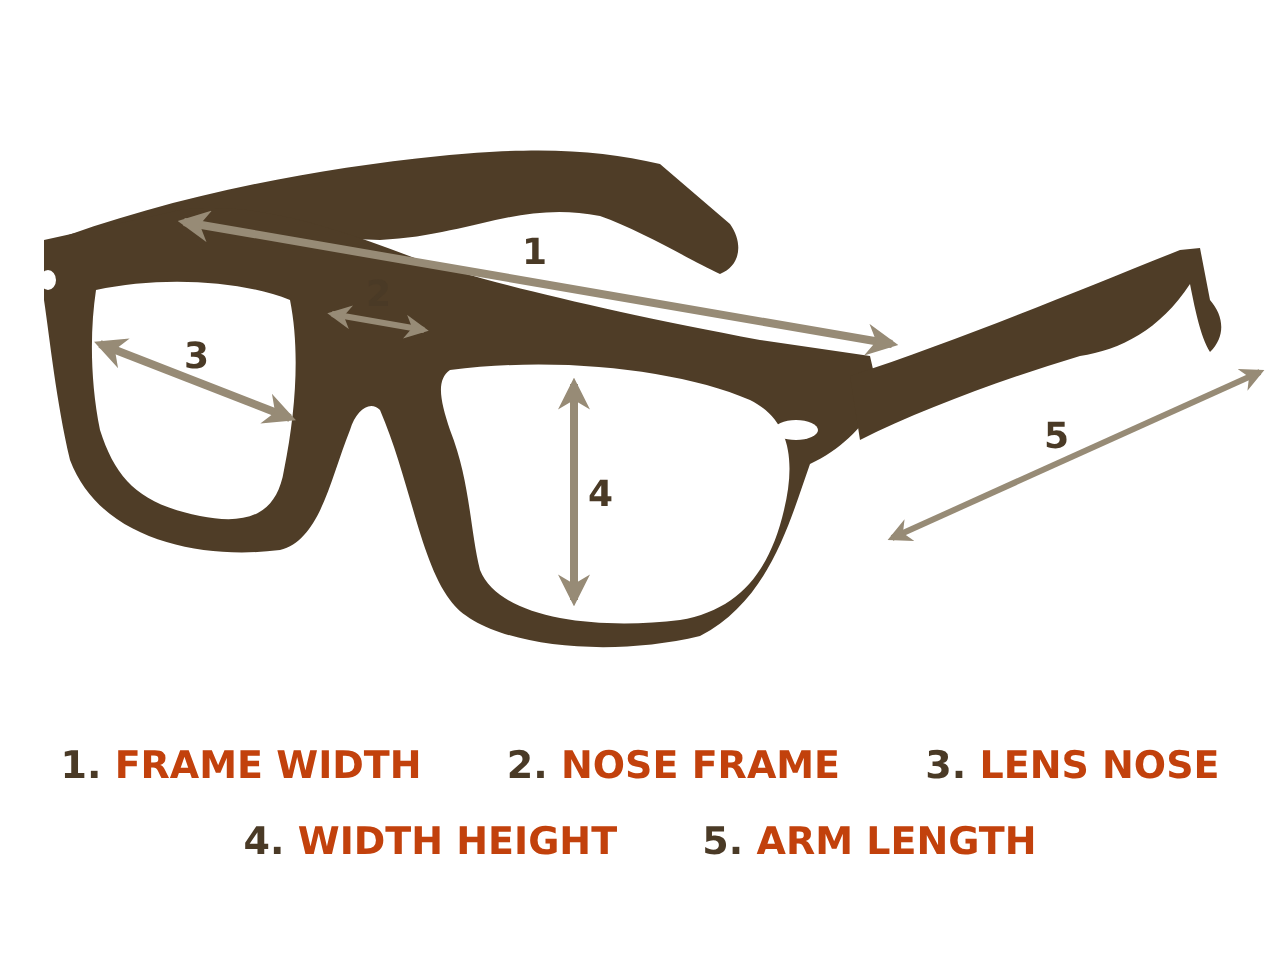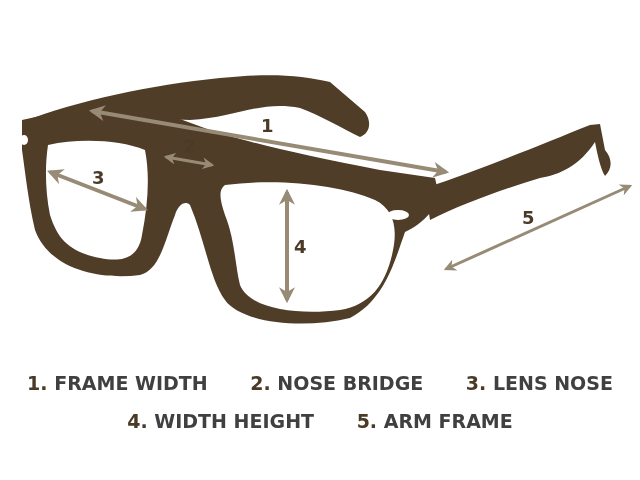--- a/index.html
+++ b/index.html
@@ -3,21 +3,21 @@
 <meta charset="utf-8">
 <style>
   html,body{margin:0;padding:0;background:#ffffff;}
   body{width:640px;height:480px;position:relative;overflow:hidden;font-family:"Liberation Sans",sans-serif;}
   #diagram{position:absolute;left:0;top:0;width:640px;height:350px;}
   .legend{position:absolute;left:0;width:640px;text-align:center;font-family:"DejaVu Sans",sans-serif;font-size:19px;font-weight:bold;letter-spacing:0px;}
   .row1{top:372px;}
   .row2{top:410px;}
   .item{display:inline-block;margin:0 18px;}
   .num{color:#4a3a26;}
-  .lbl{color:#404040;}
+  .lbl{color:#c2410c;}
   .mlabel{font-family:"DejaVu Sans",sans-serif;font-weight:bold;font-size:18px;fill:#4a3a26;}
 </style>
 </head>
 <body>
 
 <svg id="diagram" viewBox="0 0 640 350" xmlns="http://www.w3.org/2000/svg">
   <defs>
     <marker id="ah" viewBox="0 0 10 10" refX="8" refY="5" markerWidth="4" markerHeight="4" orient="auto-start-reverse">
       <path d="M0,0 L10,5 L0,10 L3,5 Z" fill="#978b76"></path>
     </marker>
@@ -45,19 +45,19 @@
 
   <text class="mlabel" x="261" y="132">1</text>
   <text class="mlabel" x="183" y="153">2</text>
   <text class="mlabel" x="92" y="184">3</text>
   <text class="mlabel" x="294" y="253">4</text>
   <text class="mlabel" x="522" y="224">5</text>
 </svg>
 
 <div class="legend row1">
   <span class="item"><span class="num">1.</span> <span class="lbl">FRAME WIDTH</span></span>
-  <span class="item"><span class="num">2.</span> <span class="lbl">NOSE BRIDGE</span></span>
+  <span class="item"><span class="num">2.</span> <span class="lbl">NOSE FRAME</span></span>
   <span class="item"><span class="num">3.</span> <span class="lbl">LENS NOSE</span></span>
 </div>
 <div class="legend row2">
   <span class="item"><span class="num">4.</span> <span class="lbl">WIDTH HEIGHT</span></span>
-  <span class="item"><span class="num">5.</span> <span class="lbl">ARM FRAME</span></span>
+  <span class="item"><span class="num">5.</span> <span class="lbl">ARM LENGTH</span></span>
 </div>
 
 </body></html>

